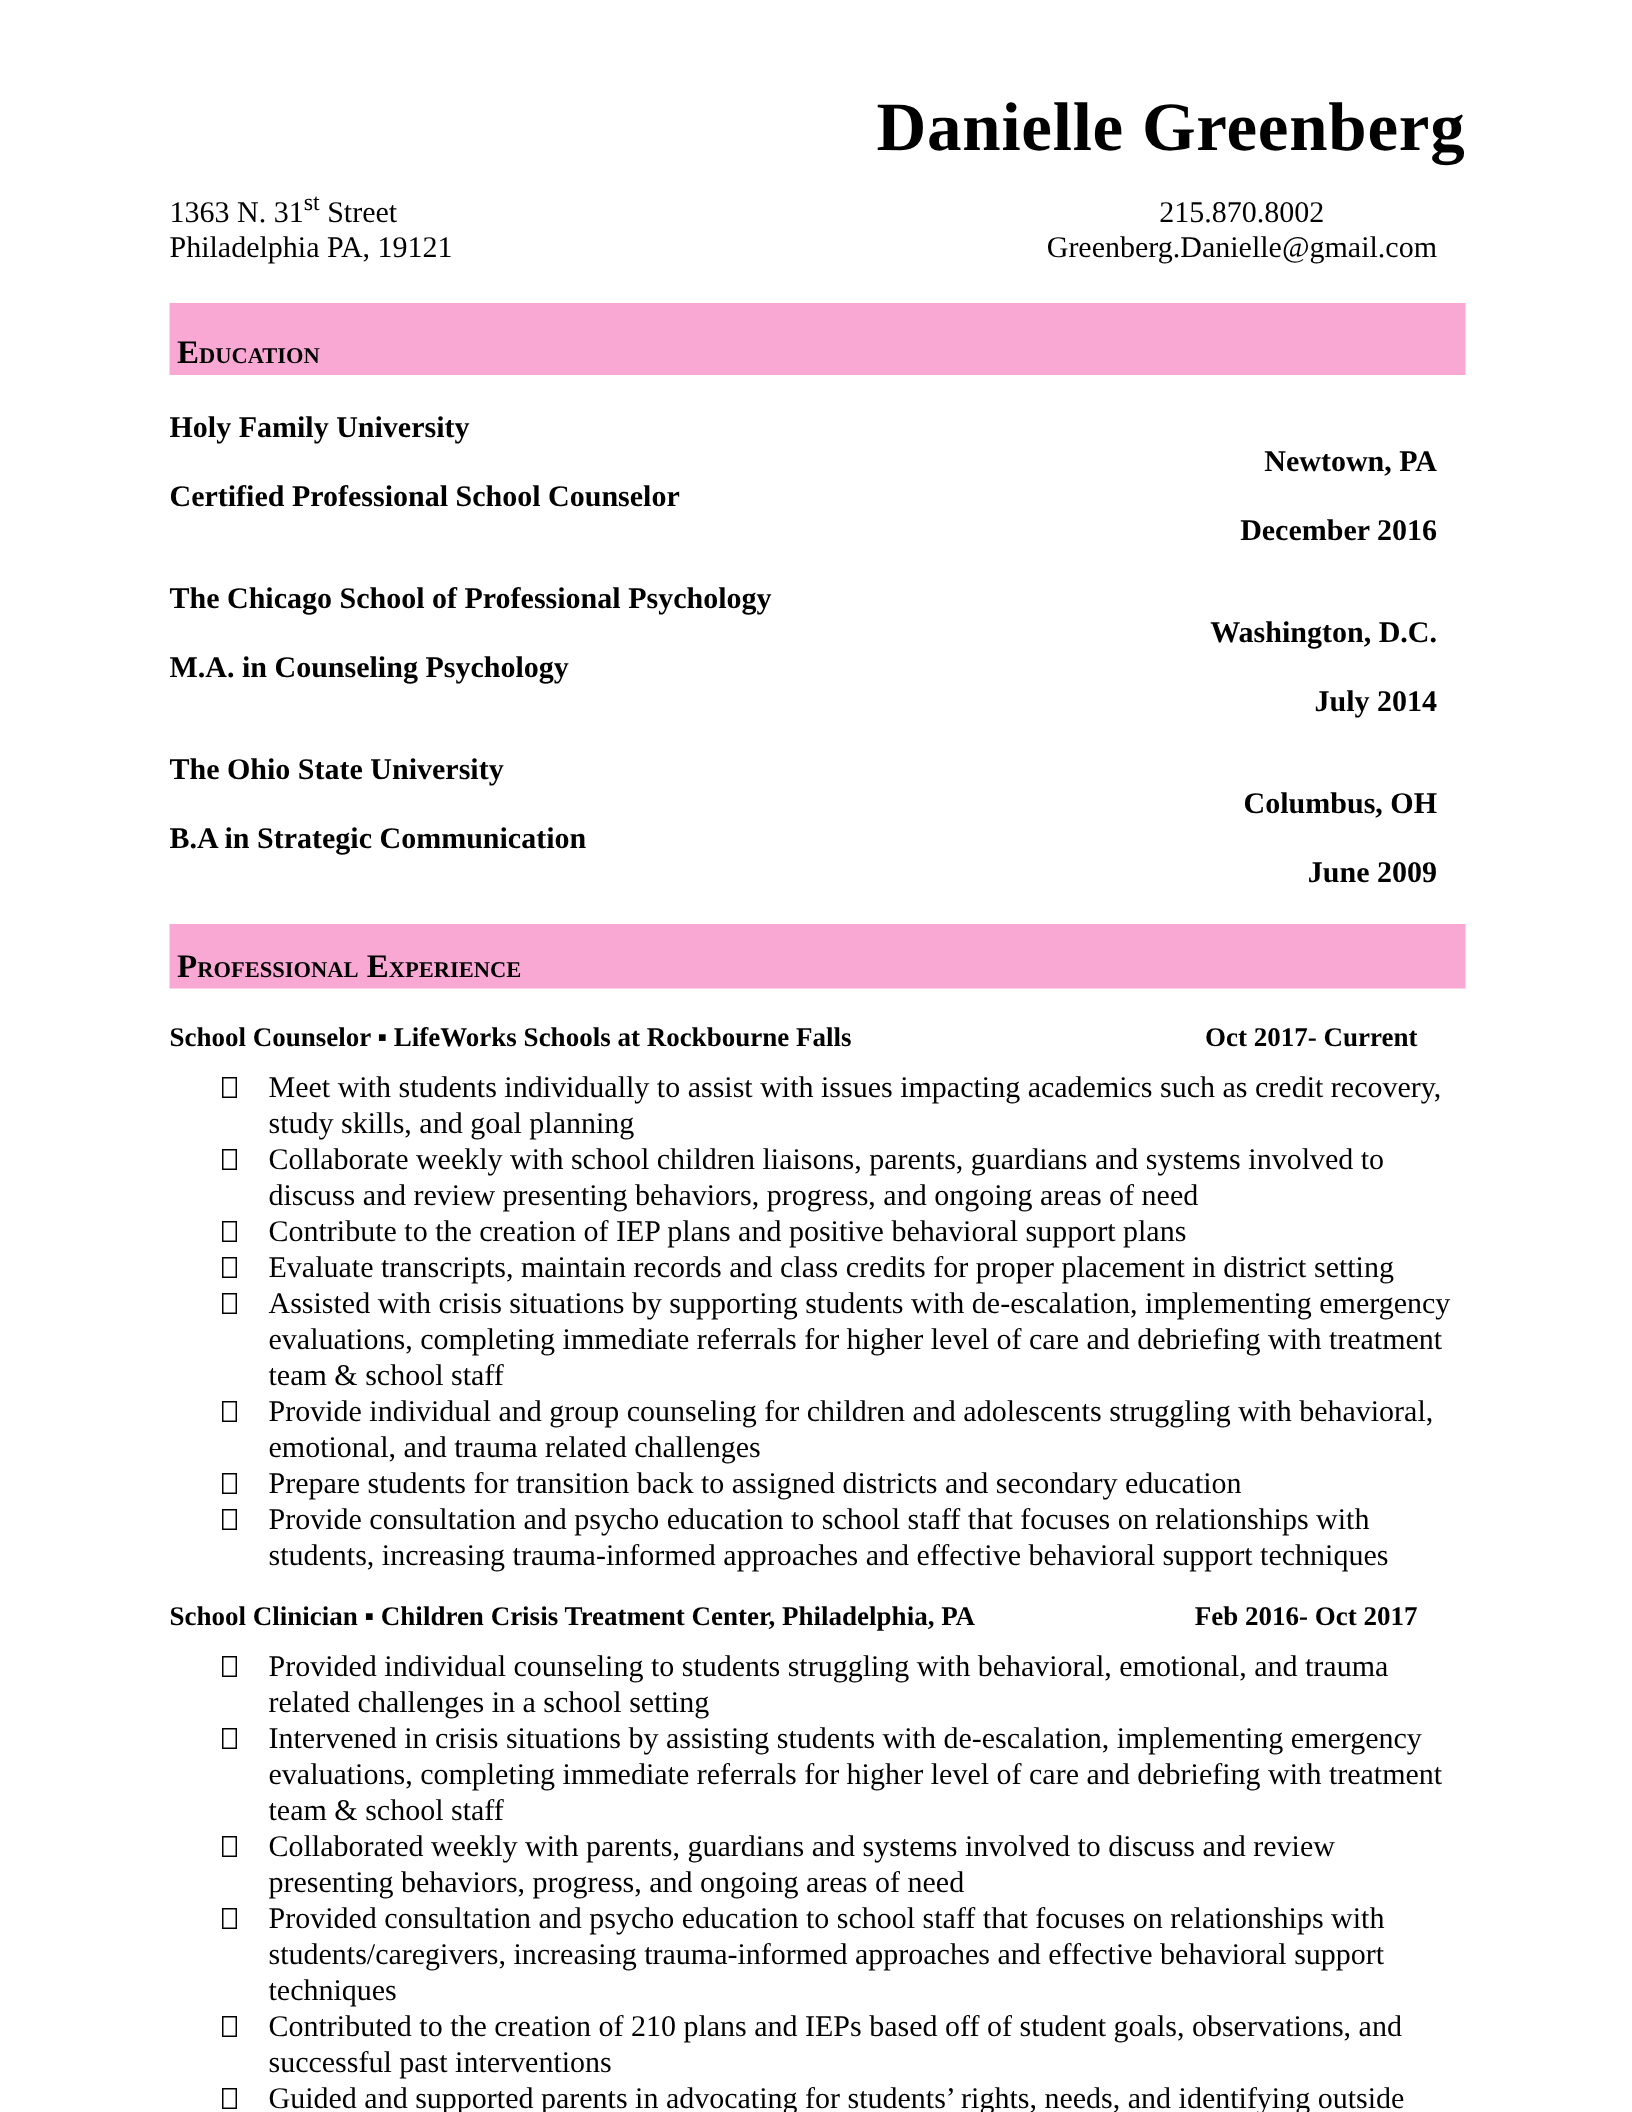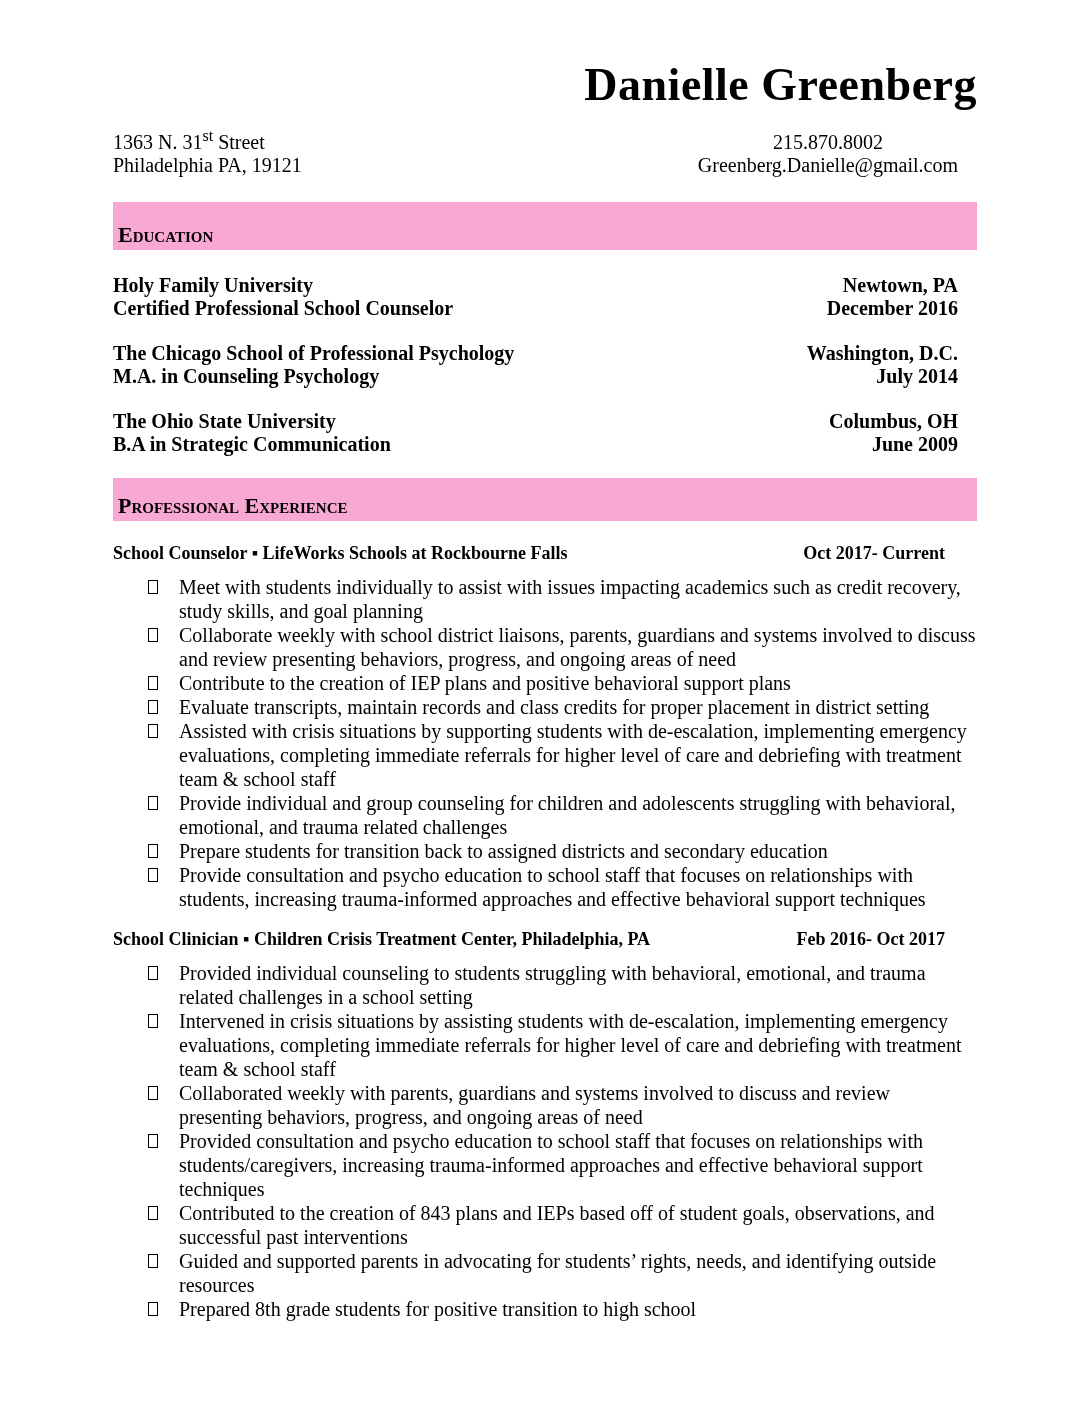--- a/index.html
+++ b/index.html
@@ -55,21 +55,21 @@
   .edu-entry { margin-bottom: 22px; }
   .row { display: flex; }
   .row .left { font-weight: bold; }
   .row .right {
     margin-left: auto;
     text-align: right;
     font-weight: bold;
     white-space: nowrap;
     padding-right: 19px;
   }
-  .edu-entry .row { font-size: 20px; line-height: 23px; }
+  .edu-entry .row { font-size: 20px; line-height: 23px; flex-direction: column; }
   
   .job-header {
     margin-top: 20px;
     font-size: 18px;
     line-height: 24px;
   }
   .job-header .right { padding-right: 32px; }
   .job + .job .job-header { margin-top: 16px; }
   .bullets { margin-top: 10px; font-size: 20px; line-height: 24px; }
   .bullet { display: flex; }
@@ -148,21 +148,21 @@
           <span class="left">School Counselor ▪ LifeWorks Schools at Rockbourne Falls</span>
           <span class="right">Oct 2017- Current</span>
         </div>
         <div class="bullets">
           <div class="bullet">
             <span class="bullet-glyph"></span>
             <span class="bullet-text">Meet with students individually to assist with issues impacting academics such as credit recovery, study skills, and goal planning</span>
           </div>
           <div class="bullet">
             <span class="bullet-glyph"></span>
-            <span class="bullet-text">Collaborate weekly with school district liaisons, parents, guardians and systems involved to discuss and review presenting behaviors, progress, and ongoing areas of need</span>
+            <span class="bullet-text">Collaborate weekly with school children liaisons, parents, guardians and systems involved to discuss and review presenting behaviors, progress, and ongoing areas of need</span>
           </div>
           <div class="bullet">
             <span class="bullet-glyph"></span>
             <span class="bullet-text">Contribute to the creation of IEP plans and positive behavioral support plans</span>
           </div>
           <div class="bullet">
             <span class="bullet-glyph"></span>
             <span class="bullet-text">Evaluate transcripts, maintain records and class credits for proper placement in district setting</span>
           </div>
           <div class="bullet">
@@ -200,21 +200,21 @@
           <div class="bullet">
             <span class="bullet-glyph"></span>
             <span class="bullet-text">Collaborated weekly with parents, guardians and systems involved to discuss and review presenting behaviors, progress, and ongoing areas of need</span>
           </div>
           <div class="bullet">
             <span class="bullet-glyph"></span>
             <span class="bullet-text">Provided consultation and psycho education to school staff that focuses on relationships with students/caregivers, increasing trauma-informed approaches and effective behavioral support techniques</span>
           </div>
           <div class="bullet">
             <span class="bullet-glyph"></span>
-            <span class="bullet-text">Contributed to the creation of 843 plans and IEPs based off of student goals, observations, and successful past interventions</span>
+            <span class="bullet-text">Contributed to the creation of 210 plans and IEPs based off of student goals, observations, and successful past interventions</span>
           </div>
           <div class="bullet">
             <span class="bullet-glyph"></span>
             <span class="bullet-text">Guided and supported parents in advocating for students’ rights, needs, and identifying outside resources</span>
           </div>
           <div class="bullet">
             <span class="bullet-glyph"></span>
             <span class="bullet-text">Prepared 8th grade students for positive transition to high school</span>
           </div>
         </div>

